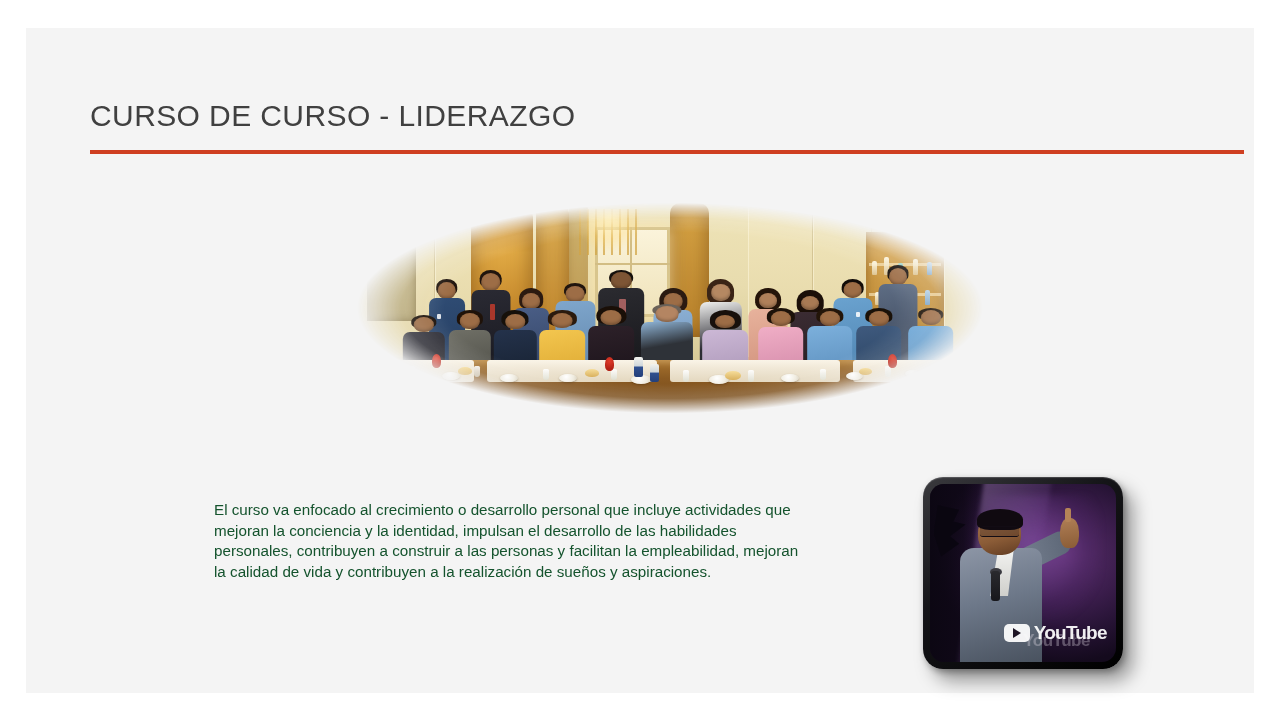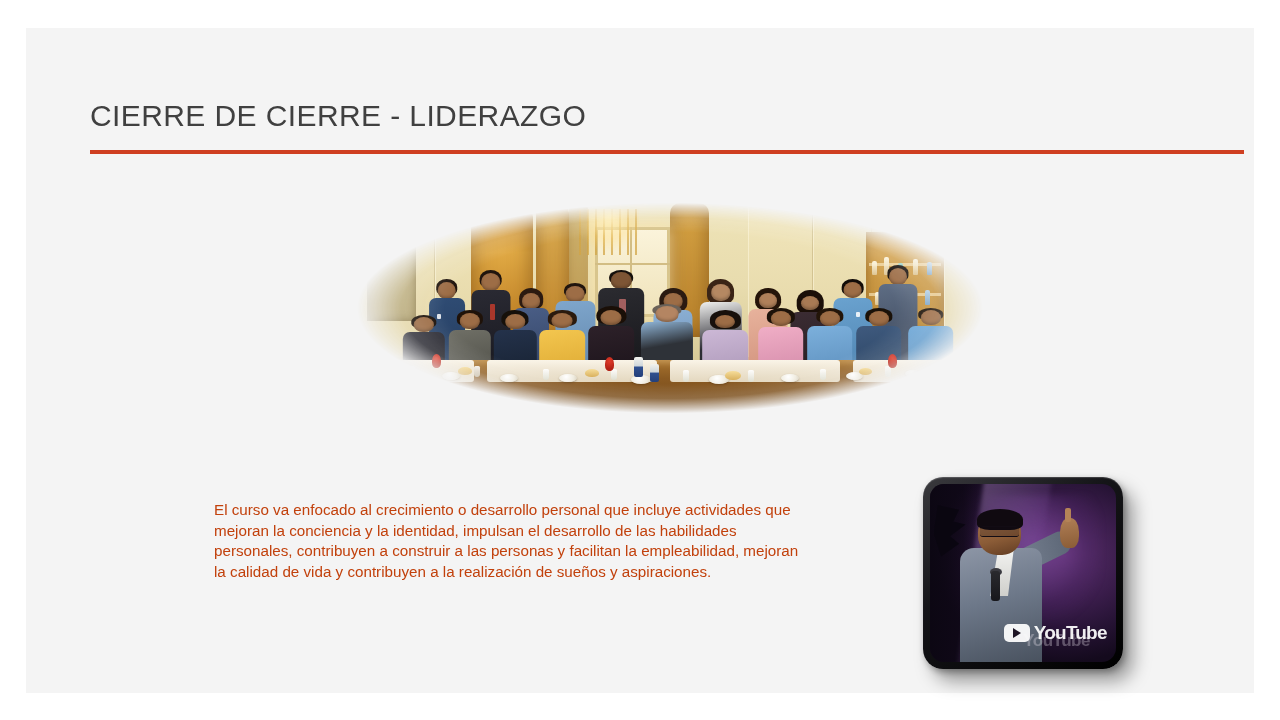--- a/index.html
+++ b/index.html
@@ -214,21 +214,21 @@
     opacity: .85;
     border-radius: 1px;
   }
 
   
   .body-text {
     position: absolute;
     left: 188px;
     top: 472px;
     width: 590px;
-    color: #c2410c;
+    color: #14532d;
     font-size: 15.2px;
     line-height: 20.5px;
     text-align: justify;
     text-justify: inter-word;
   }
   .body-text p { margin: 0; }
   .body-text p + p { margin-top: 14px; }
   .body-text p:last-child { text-align: left; }
 
   
@@ -427,21 +427,21 @@
     line-height: 1;
   }
 </style>
 </head>
 <body>
 
 <div id="slide-root">
 
   <div class="slide-canvas">
 
-    <div class="slide-title">CIERRE DE CIERRE - LIDERAZGO</div>
+    <div class="slide-title">CURSO DE CURSO - LIDERAZGO</div>
     <div class="title-rule"></div>
 
     <div class="photo-oval-wrap">
       <div class="photo-oval">
         <div class="room">
 
           <div class="wall-panel" style="left:0%;width:14%;"></div>
           <div class="wall-panel" style="left:14%;width:10%;"></div>
           <div class="wall-panel" style="left:24%;width:11%;"></div>
           <div class="wall-panel" style="left:62%;width:10%;"></div>

